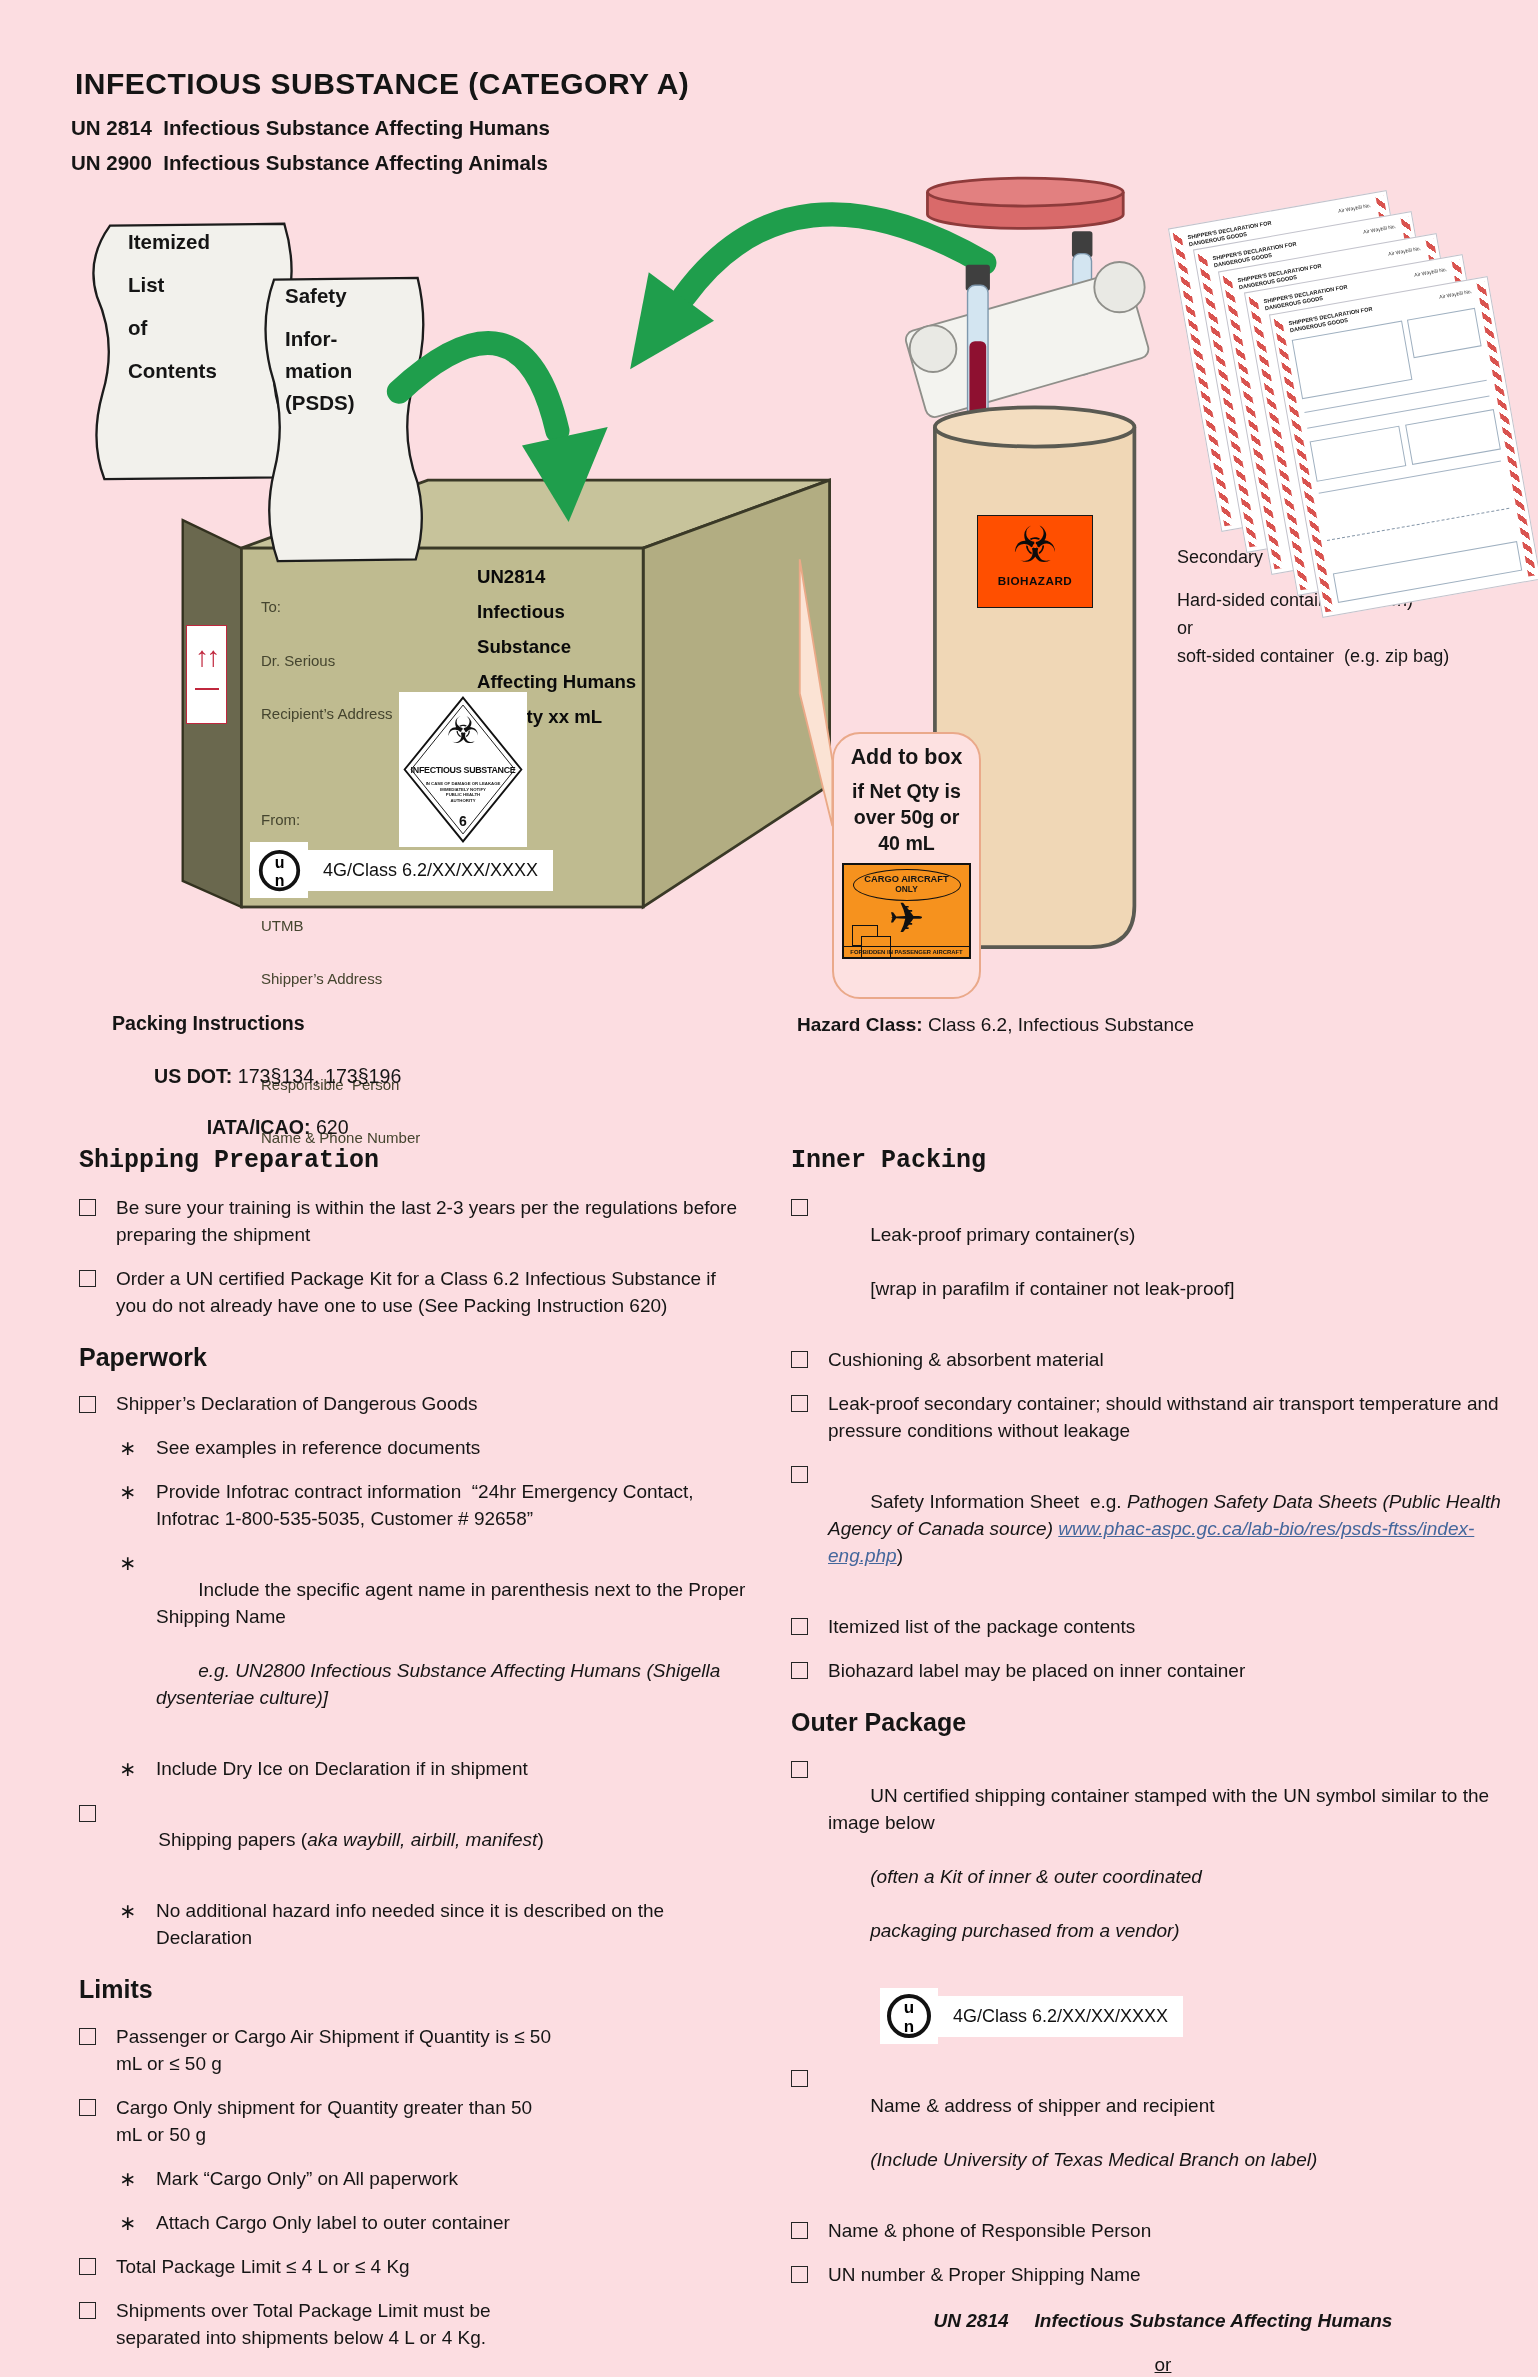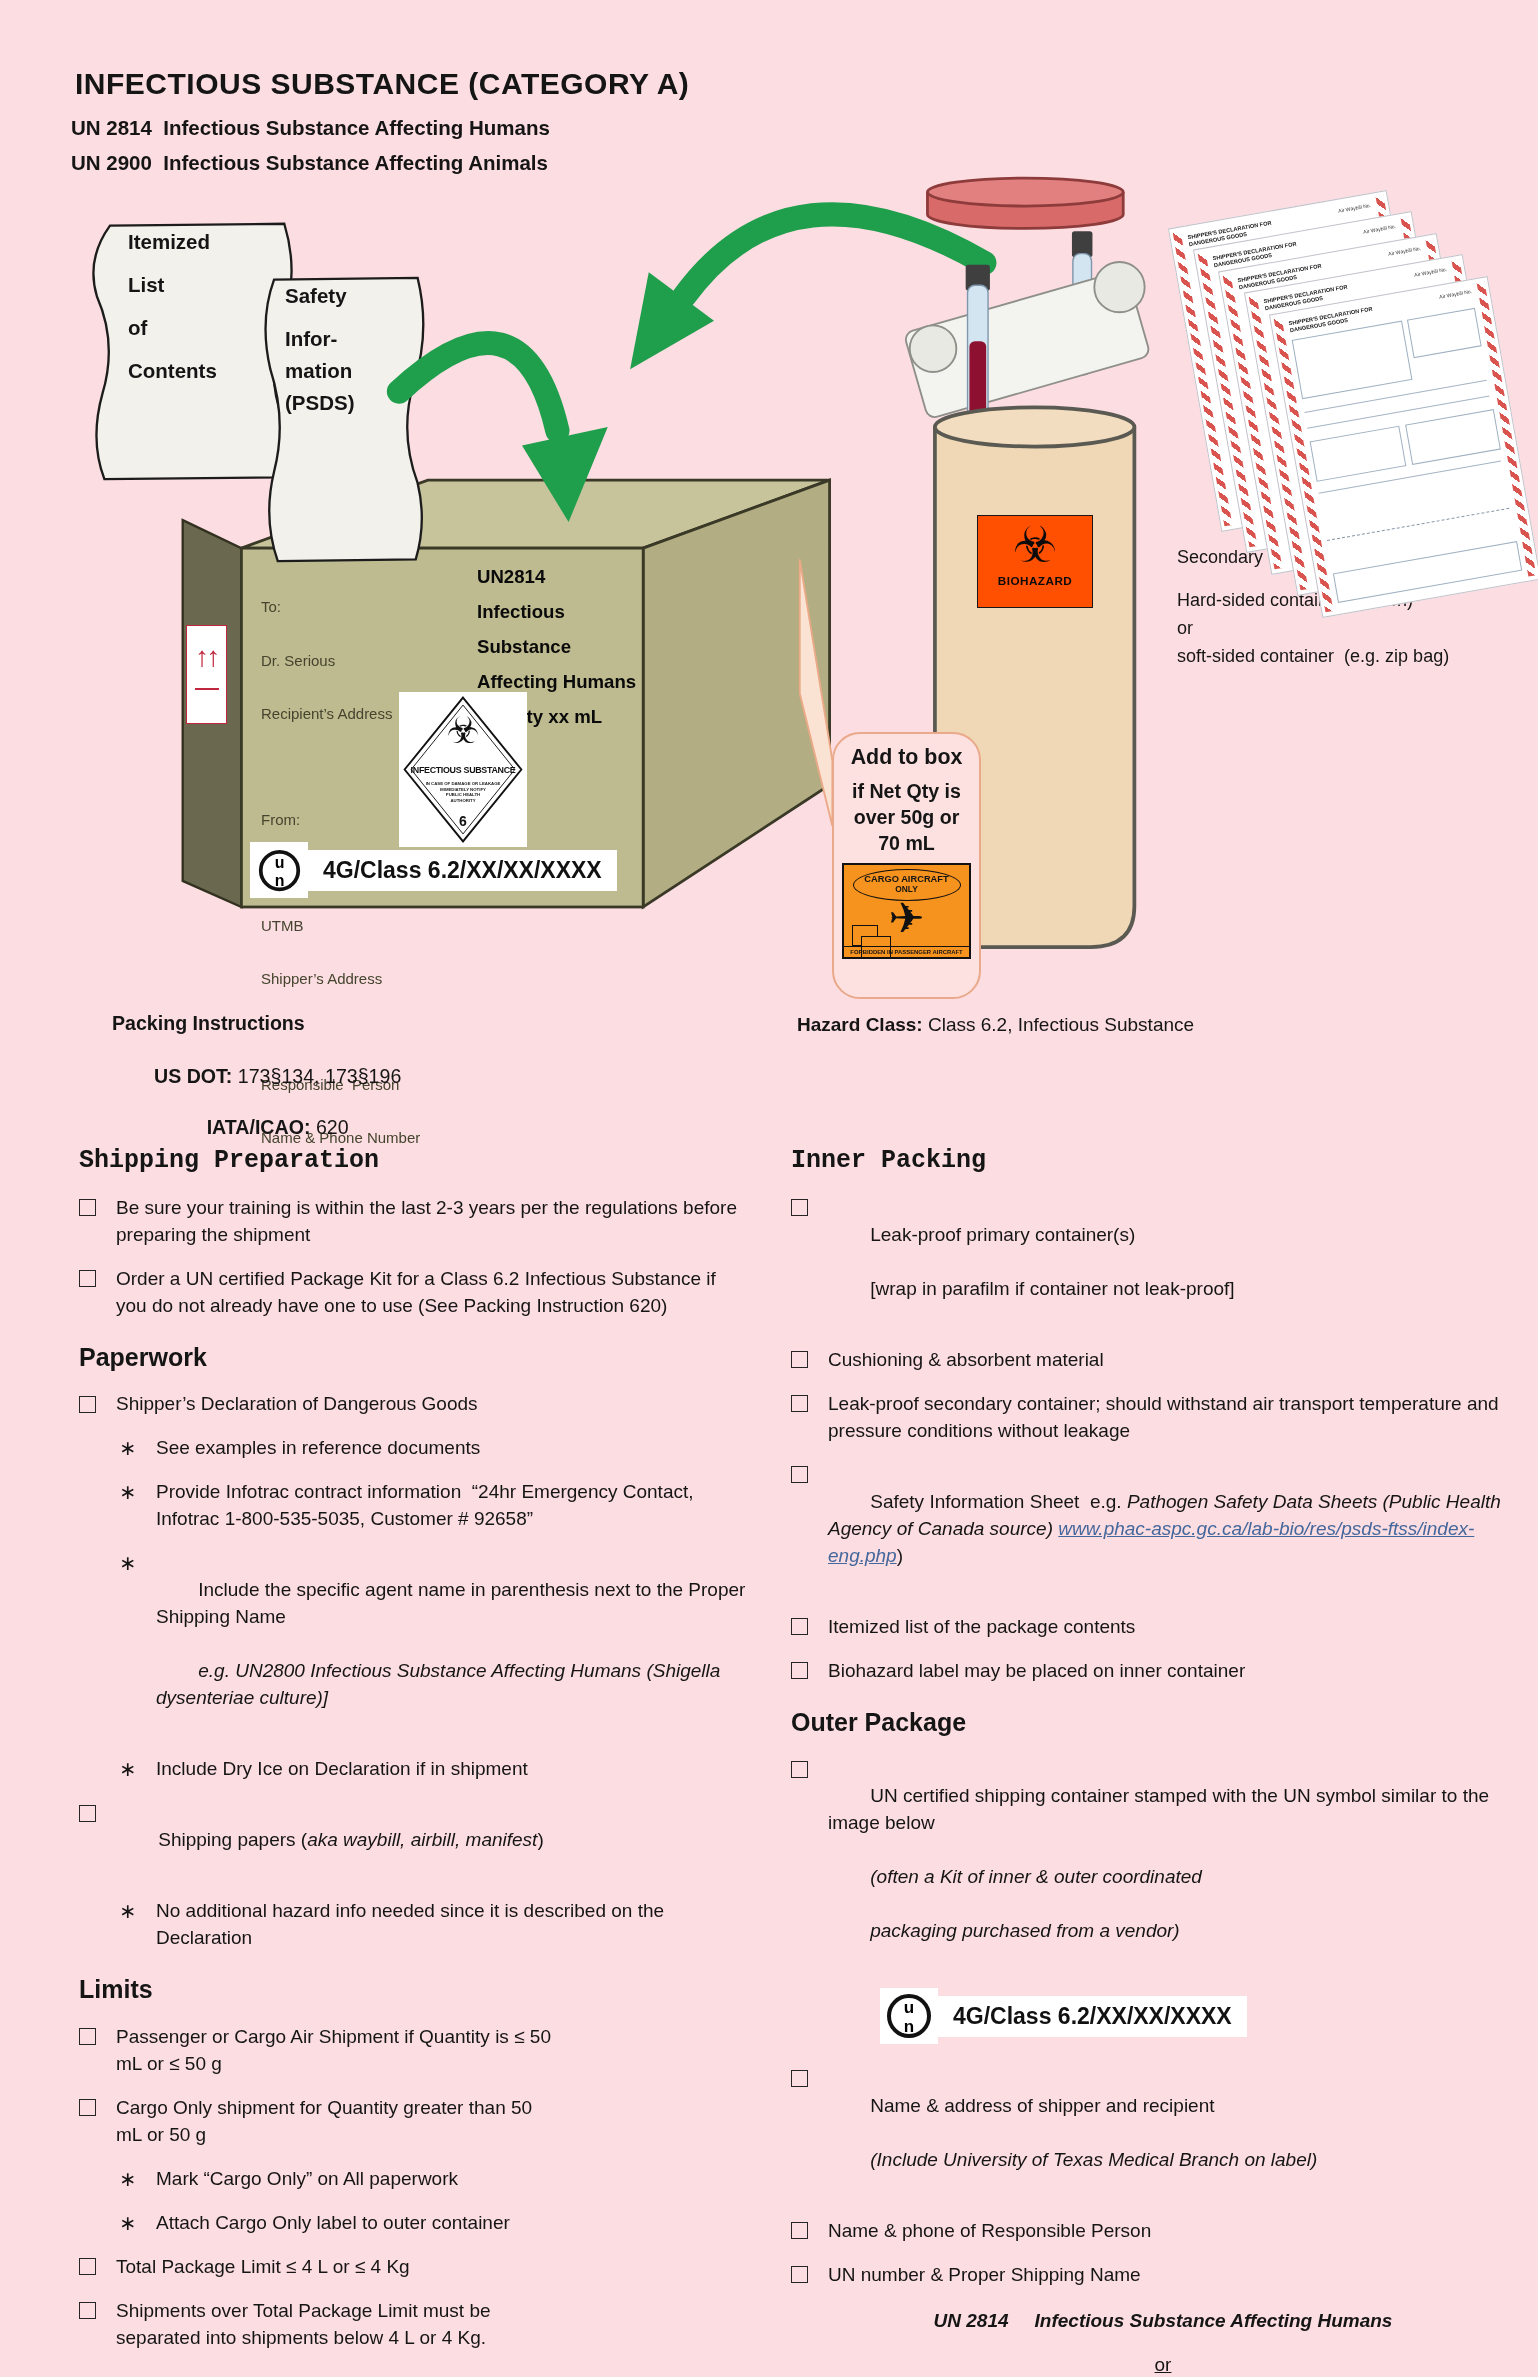--- a/index.html
+++ b/index.html
@@ -33,21 +33,21 @@
   .diamond{left:399px;top:692px;width:128px;height:155px;background:#fff;}
   .diamond .dsvg{position:absolute;left:0;top:0;}
   .d-bio{position:absolute;top:18.6px;left:0;right:0;text-align:center;font-size:37px;line-height:39px;color:#111;}
   .d-title{position:absolute;top:73px;left:0;right:0;text-align:center;font-size:8.9px;font-weight:bold;letter-spacing:-0.3px;color:#111;}
   .d-notes{position:absolute;top:89px;left:0;right:0;text-align:center;font-size:4.3px;line-height:5.6px;font-weight:bold;color:#222;}
   .d-six{position:absolute;top:121px;left:0;right:0;text-align:center;font-size:14px;font-weight:bold;color:#111;}
 
   .unrow{display:flex;align-items:center;}
   .un-badge{width:58px;height:56px;background:#fff;display:flex;align-items:center;justify-content:center;flex:none;}
   .un-bar{height:41px;background:#fff;display:flex;align-items:center;padding:0 15px;
-    font-size:23px;font-weight:bold;white-space:nowrap;color:#111;}
+    font-size:18px;font-weight:normal;white-space:nowrap;color:#111;}
   .unrow1{left:250px;top:842px;}
 
   
   .bioh{left:977px;top:515px;width:116px;height:93px;background:#ff4f00;border:1.9px solid #181818;
     box-sizing:border-box;text-align:center;}
   .bioh .sym{font-size:50px;line-height:58px;color:#0b0b0b;}
   .bioh .cap{font-size:11.7px;font-weight:bold;letter-spacing:0.5px;color:#0b0b0b;}
   .seccap{left:1177px;top:543px;width:364px;font-size:18px;line-height:28px;}
   .seccap .c1{margin-bottom:15px;}
   .seccap div{white-space:pre-wrap;}
@@ -286,21 +286,21 @@
       <div class="fl" style="left:17px;top:183px;width:185px"></div>
       <div class="fdash" style="left:17px;top:231px;width:185px"></div>
       <div class="fb" style="left:17px;top:265px;width:185px;height:28px"></div>
     </div>
   </div>
 
   <div class="ovl callout">
     <div class="c-l1">Add to box</div>
     <div class="c-l">if Net Qty is</div>
     <div class="c-l">over 50g or</div>
-    <div class="c-l">70 mL</div>
+    <div class="c-l">40 mL</div>
     <div class="cargo">
       <div class="oval">
         <div class="b1">CARGO AIRCRAFT</div>
         <div class="b2">ONLY</div>
       </div>
       <div class="plane">✈</div>
       <div class="cbox1"></div>
       <div class="cbox2"></div>
       <div class="foot">FORBIDDEN IN PASSENGER AIRCRAFT</div>
     </div>

